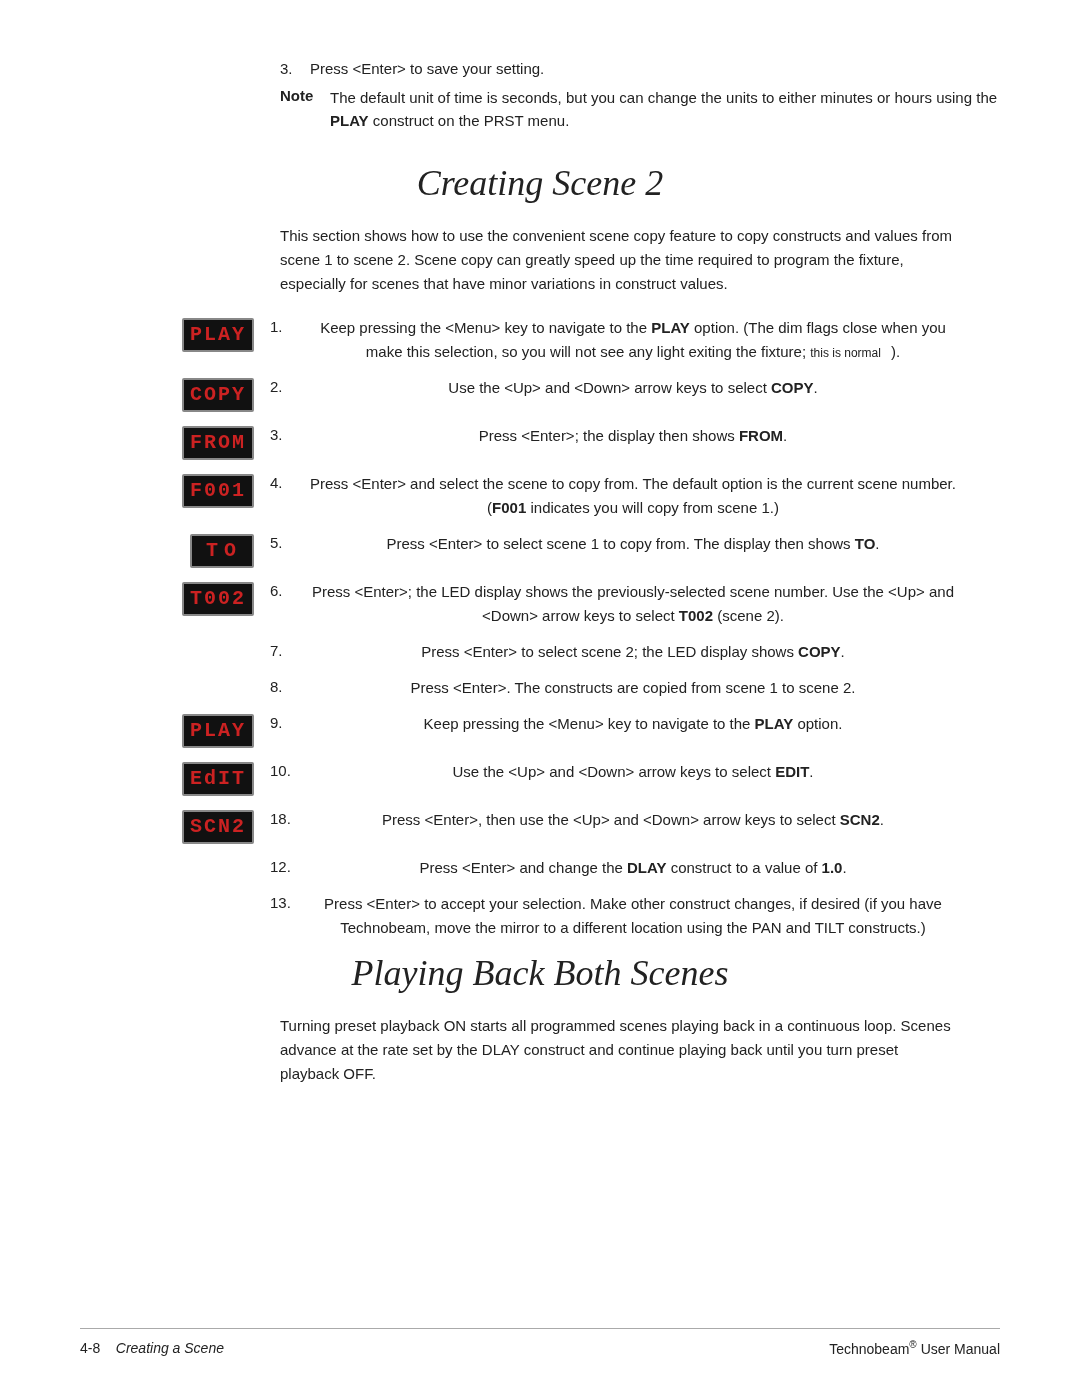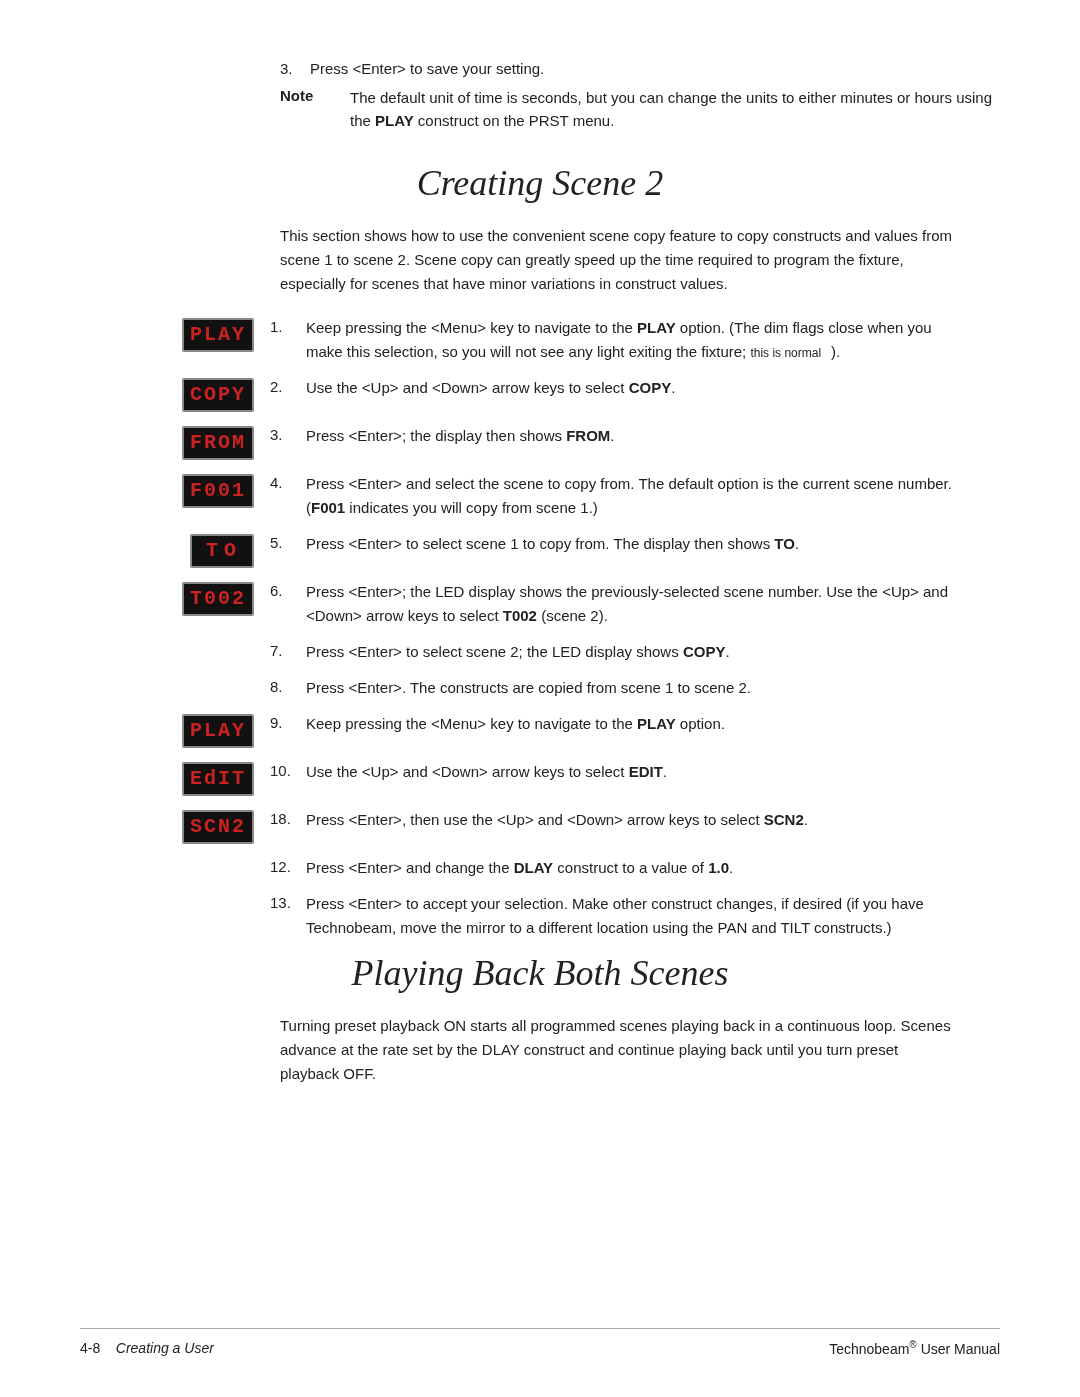--- a/index.html
+++ b/index.html
@@ -33,21 +33,20 @@
       gap: 10px;
     }
 
     .top-list .list-item .num {
       min-width: 20px;
       font-size: 15px;
     }
 
     .note-block {
       display: flex;
-      gap: 20px;
       margin-left: 200px;
       margin-bottom: 30px;
     }
 
     .note-label {
       font-weight: bold;
       font-size: 15px;
       min-width: 50px;
     }
 
@@ -117,20 +116,21 @@
       width: 36px;
       min-width: 36px;
       font-size: 15px;
       padding-top: 2px;
     }
 
     .step-text-col {
       flex: 1;
       font-size: 15px;
       line-height: 1.6;
+      text-align: center;
     }
 
     .step-text-col b {
       font-weight: bold;
     }
 
     .no-led {
       width: 110px;
       min-width: 110px;
     }
@@ -317,20 +317,20 @@
     </div>
 
   </div>
 
   <h2 class="section-title">Playing Back Both Scenes</h2>
 
   <p class="section-intro">Turning preset playback ON starts all programmed scenes playing back in a continuous loop.  Scenes advance at the rate set by the DLAY construct and continue playing back until you turn preset playback OFF.</p>
 
   <div class="footer">
     <div class="footer-left">
-      <span>4-8</span>&nbsp;&nbsp;&nbsp;&nbsp;<span class="footer-italic">Creating a User</span>
+      <span>4-8</span>&nbsp;&nbsp;&nbsp;&nbsp;<span class="footer-italic">Creating a Scene</span>
     </div>
     <div class="footer-right">
       <span>Technobeam</span><sup>®</sup> <span>User Manual</span>
     </div>
   </div>
 
 </div>
 
 </body></html>

